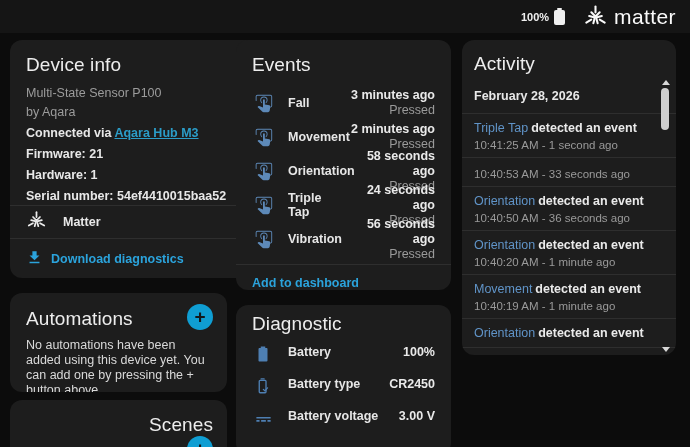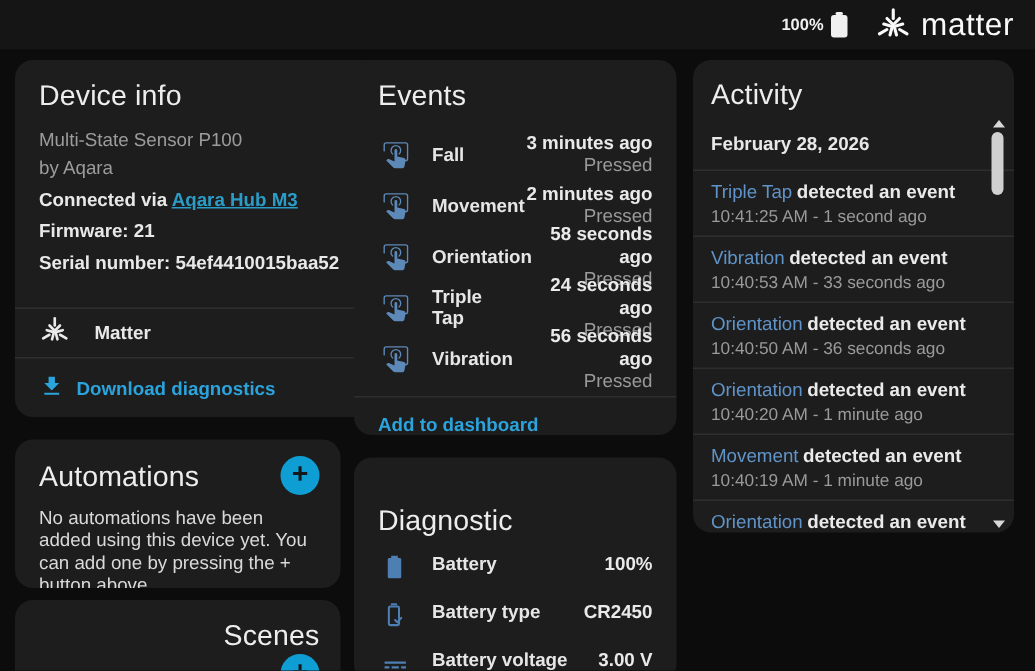--- a/index.html
+++ b/index.html
@@ -61,21 +61,21 @@
   .event-row .icon { display:flex; }
   .event-name { margin-left:14px; font-weight:700; color:#e6e6e6; }
   .event-right { margin-left:auto; text-align:right; line-height:15px; }
   .event-time { display:block; font-weight:700; color:#eaeaea; }
   .event-state { display:block; color:#9a9a9a; }
   .add-dash { border-top:1px solid #2e2e2e; margin-top:8px; padding:11px 16px; }
   .add-dash a { color:#2ba3dc; font-weight:700; cursor:pointer; text-decoration:none; }
 
   
   .diagnostic { left:236px; top:305px; width:215px; height:150px; }
-  .diagnostic h2 { padding:32px 16px 0; }
+  .diagnostic h2 { padding:8px 16px 0; }
   .diag-list { margin-top:10px; }
   .d-row { display:flex; height:32px; padding:0 16px; }
   .d-row .icon { width:22px; display:flex; justify-content:center; }
   .d-name { margin-left:14px; font-weight:700; color:#e6e6e6; }
   .d-val { margin-left:auto; font-weight:700; color:#eaeaea; }
 
   
   .activity { left:462px; top:40px; width:214px; height:315px; }
   .activity h2 { padding:13px 12px 0; }
   .date-hdr { font-weight:700; padding:14px 12px 10px; }
@@ -122,20 +122,21 @@
 
 <section class="card device-info">
   <h2>Device info</h2>
   <p class="muted first">Multi-State Sensor P100</p>
   <p class="muted">by Aqara</p>
   <p class="bold gap">
     <span>Connected via</span>
     <a class="link">Aqara Hub M3</a>
   </p>
   <p class="bold gap">Firmware: 21</p>
+  <p class="bold gap">Hardware: 1</p>
   <p class="bold gap">Serial number: 54ef4410015baa52</p>
   <div class="device-rows">
     <div class="drow matter-row">
       <span class="icon">
         <svg width="21" height="21" viewBox="0 0 24 24" fill="none" stroke="#eaeaea" stroke-width="2" stroke-linecap="round" stroke-linejoin="round">
           <g>
               <path d="M12 2.5 V8"></path>
               <path d="M8 8 L12 12 L16 8"></path>
             </g>
           <g transform="rotate(120 12 12.7)">
@@ -303,23 +304,20 @@
   <div class="activity-list">
 
       <div class="activity-entry">
         <div class="entry-line1">
           <span class="entity-link">Triple Tap</span><span class="entry-action">detected an event</span>
         </div>
         <div class="entry-time">10:41:25 AM - 1 second ago</div>
       </div>
 
       <div class="activity-entry">
-        <div class="entry-line1">
-          <span class="entity-link">Vibration</span><span class="entry-action">detected an event</span>
-        </div>
         <div class="entry-time">10:40:53 AM - 33 seconds ago</div>
       </div>
 
       <div class="activity-entry">
         <div class="entry-line1">
           <span class="entity-link">Orientation</span><span class="entry-action">detected an event</span>
         </div>
         <div class="entry-time">10:40:50 AM - 36 seconds ago</div>
       </div>
 

